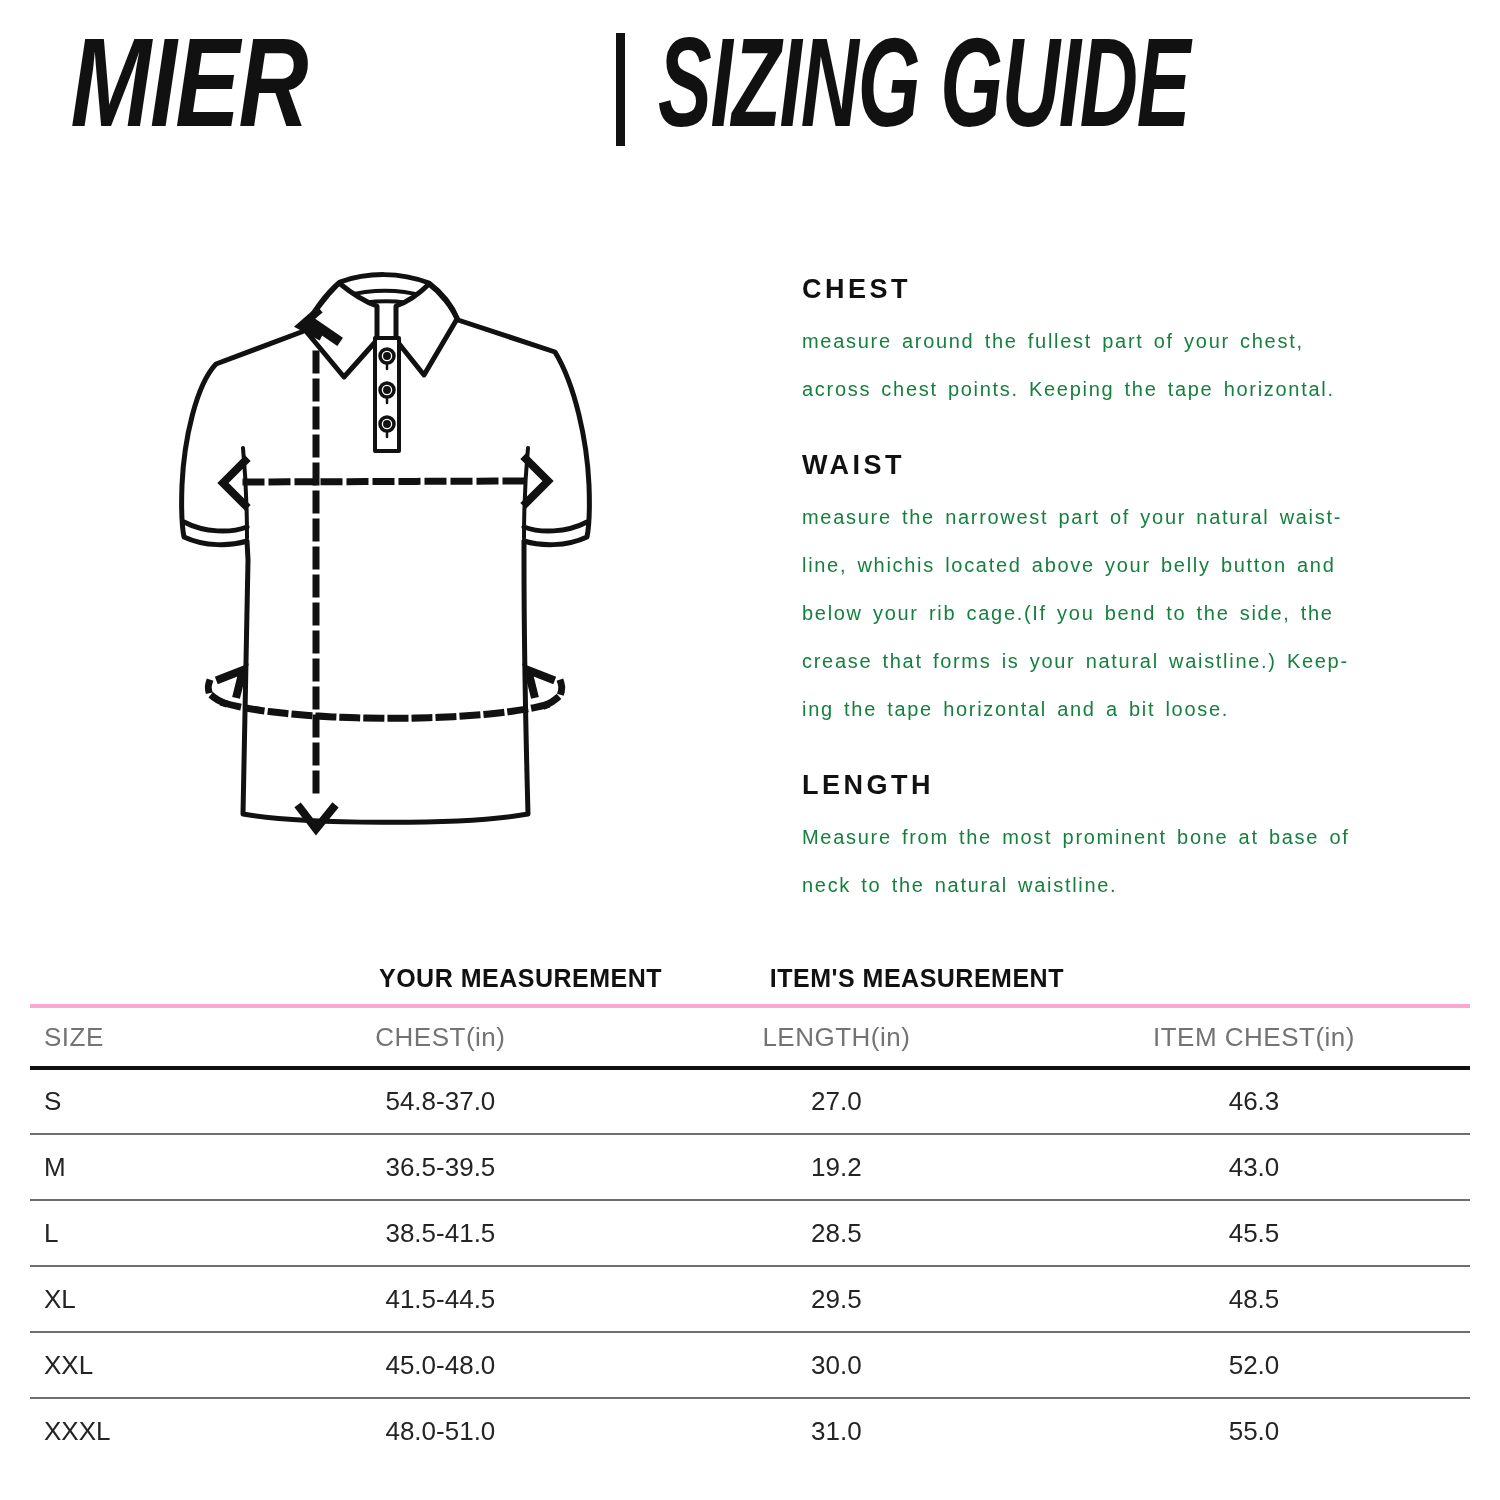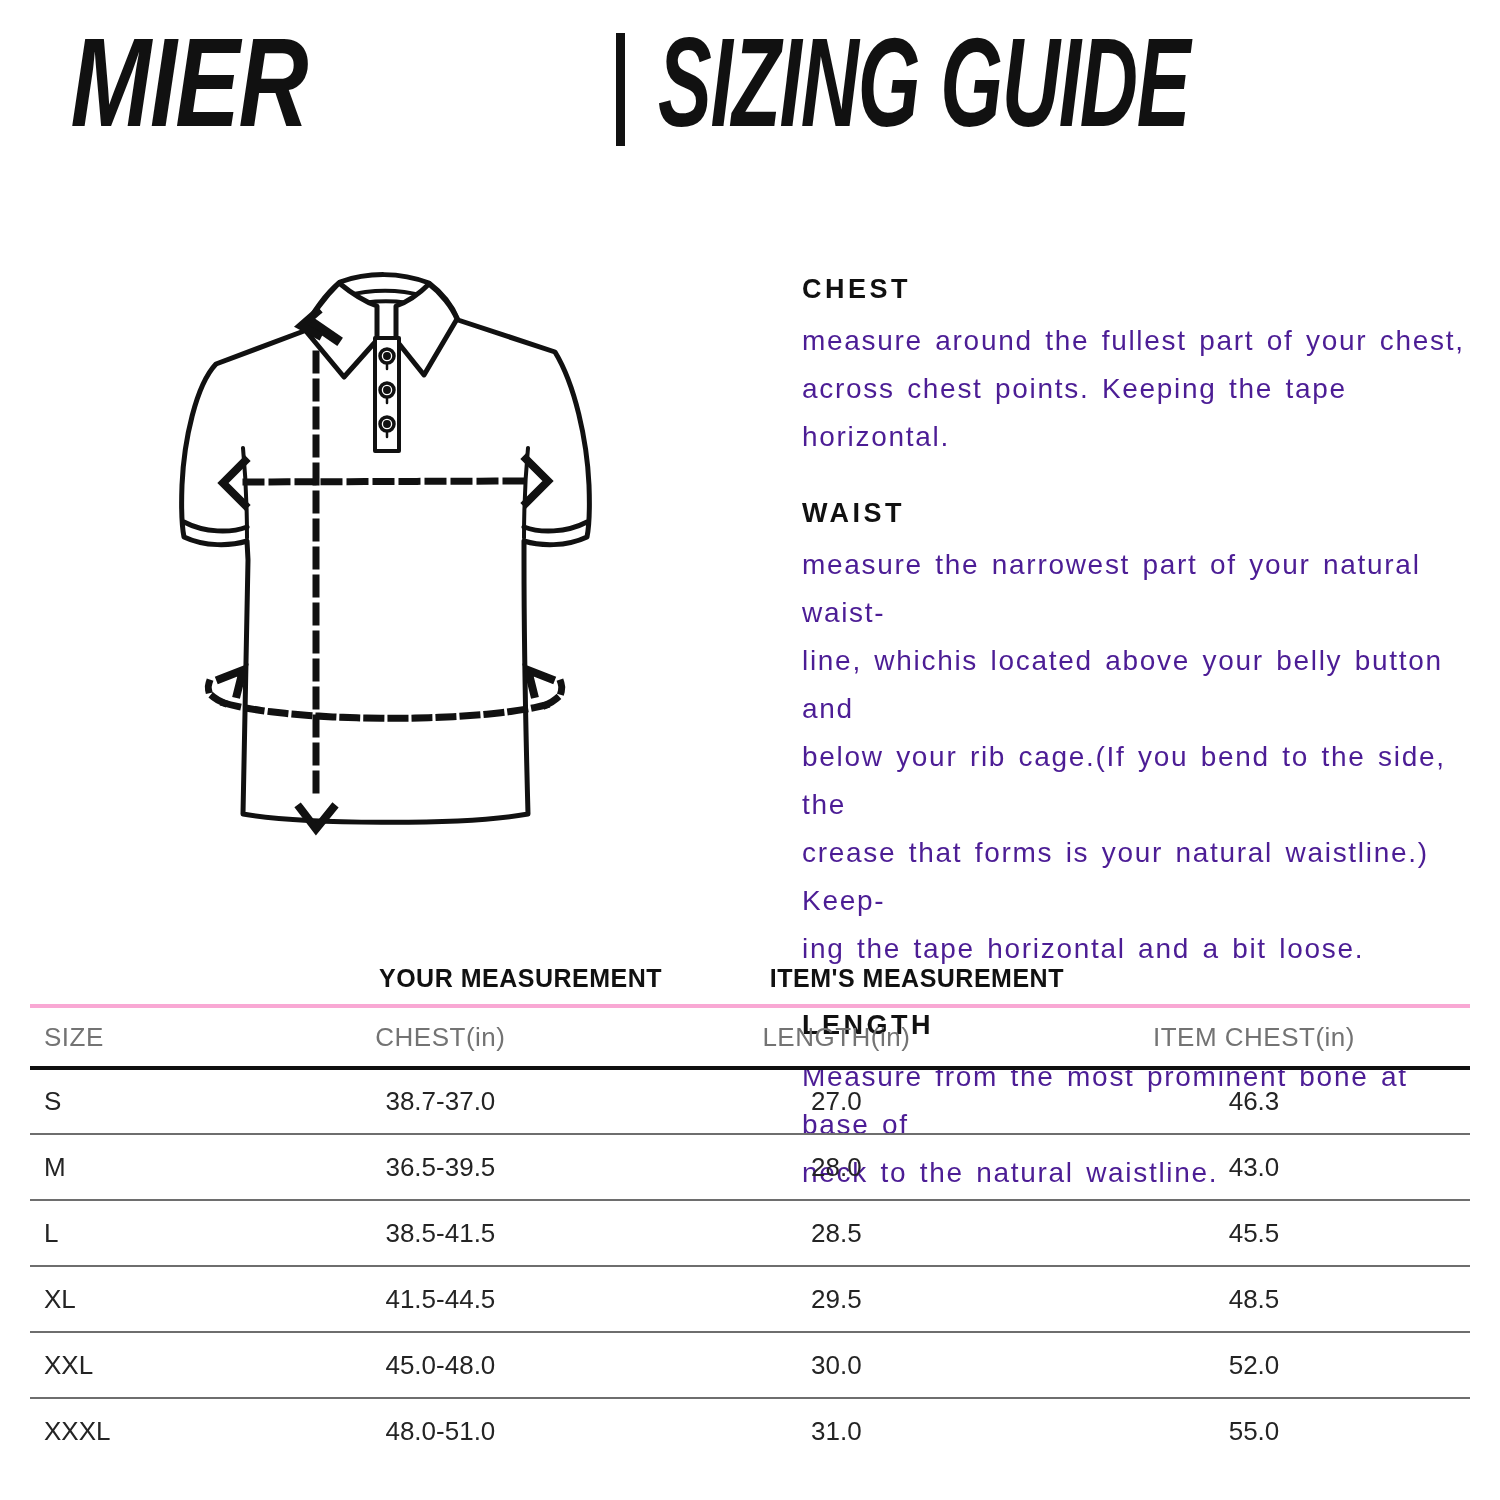--- a/index.html
+++ b/index.html
@@ -49,25 +49,25 @@
     position: absolute;
     left: 802px; top: 274px; width: 668px;
   }
   .guide-section { margin-bottom: 37px; }
   .guide-heading {
     font-size: 27px; font-weight: bold;
     letter-spacing: 3.5px;
     margin-bottom: 12px;
   }
   .guide-body {
-    font-size: 28px;
+    font-size: 20px;
     line-height: 48px;
     letter-spacing: 1.7px;
     word-spacing: 3px;
-    color: #4c1d95;
+    color: #15803d;
     white-space: pre-line;
   }
 
   
   .size-table-wrap { position: absolute; left: 30px; top: 952px; width: 1440px; }
   table { width: 100%; border-collapse: collapse; table-layout: fixed; }
   col.c1 { width: 15%; } col.c2 { width: 27%; } col.c3 { width: 28%; } col.c4 { width: 30%; }
 
   tr.group-row td {
     height: 54px;
@@ -218,28 +218,28 @@
         <td></td>
       </tr>
       <tr class="header-row">
         <td>SIZE</td>
         <td>CHEST(in)</td>
         <td>LENGTH(in)</td>
         <td>ITEM CHEST(in)</td>
       </tr>
       <tr class="data-row">
         <td>S</td>
-        <td>38.7-37.0</td>
+        <td>54.8-37.0</td>
         <td>27.0</td>
         <td>46.3</td>
       </tr>
       <tr class="data-row">
         <td>M</td>
         <td>36.5-39.5</td>
-        <td>28.0</td>
+        <td>19.2</td>
         <td>43.0</td>
       </tr>
       <tr class="data-row">
         <td>L</td>
         <td>38.5-41.5</td>
         <td>28.5</td>
         <td>45.5</td>
       </tr>
       <tr class="data-row">
         <td>XL</td>

